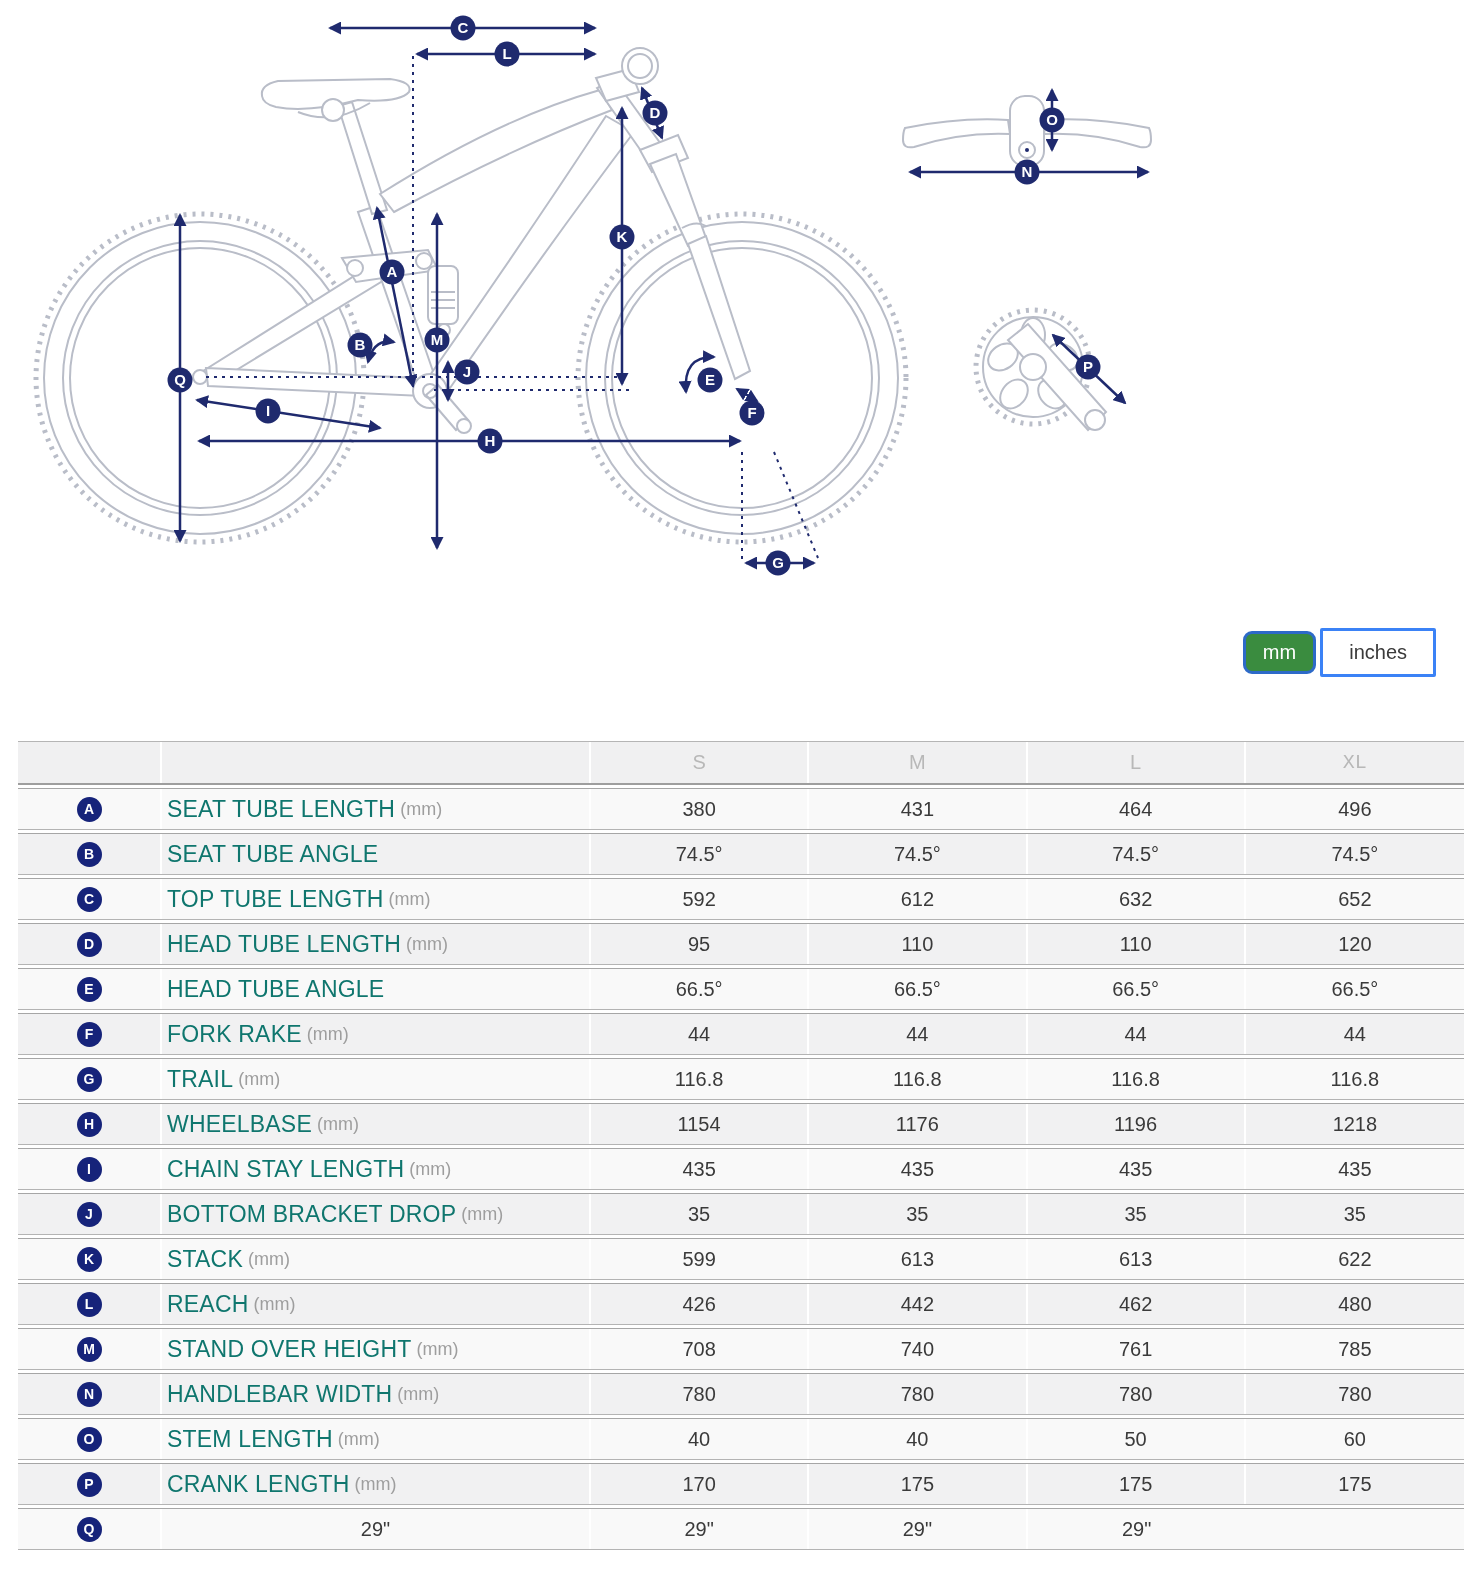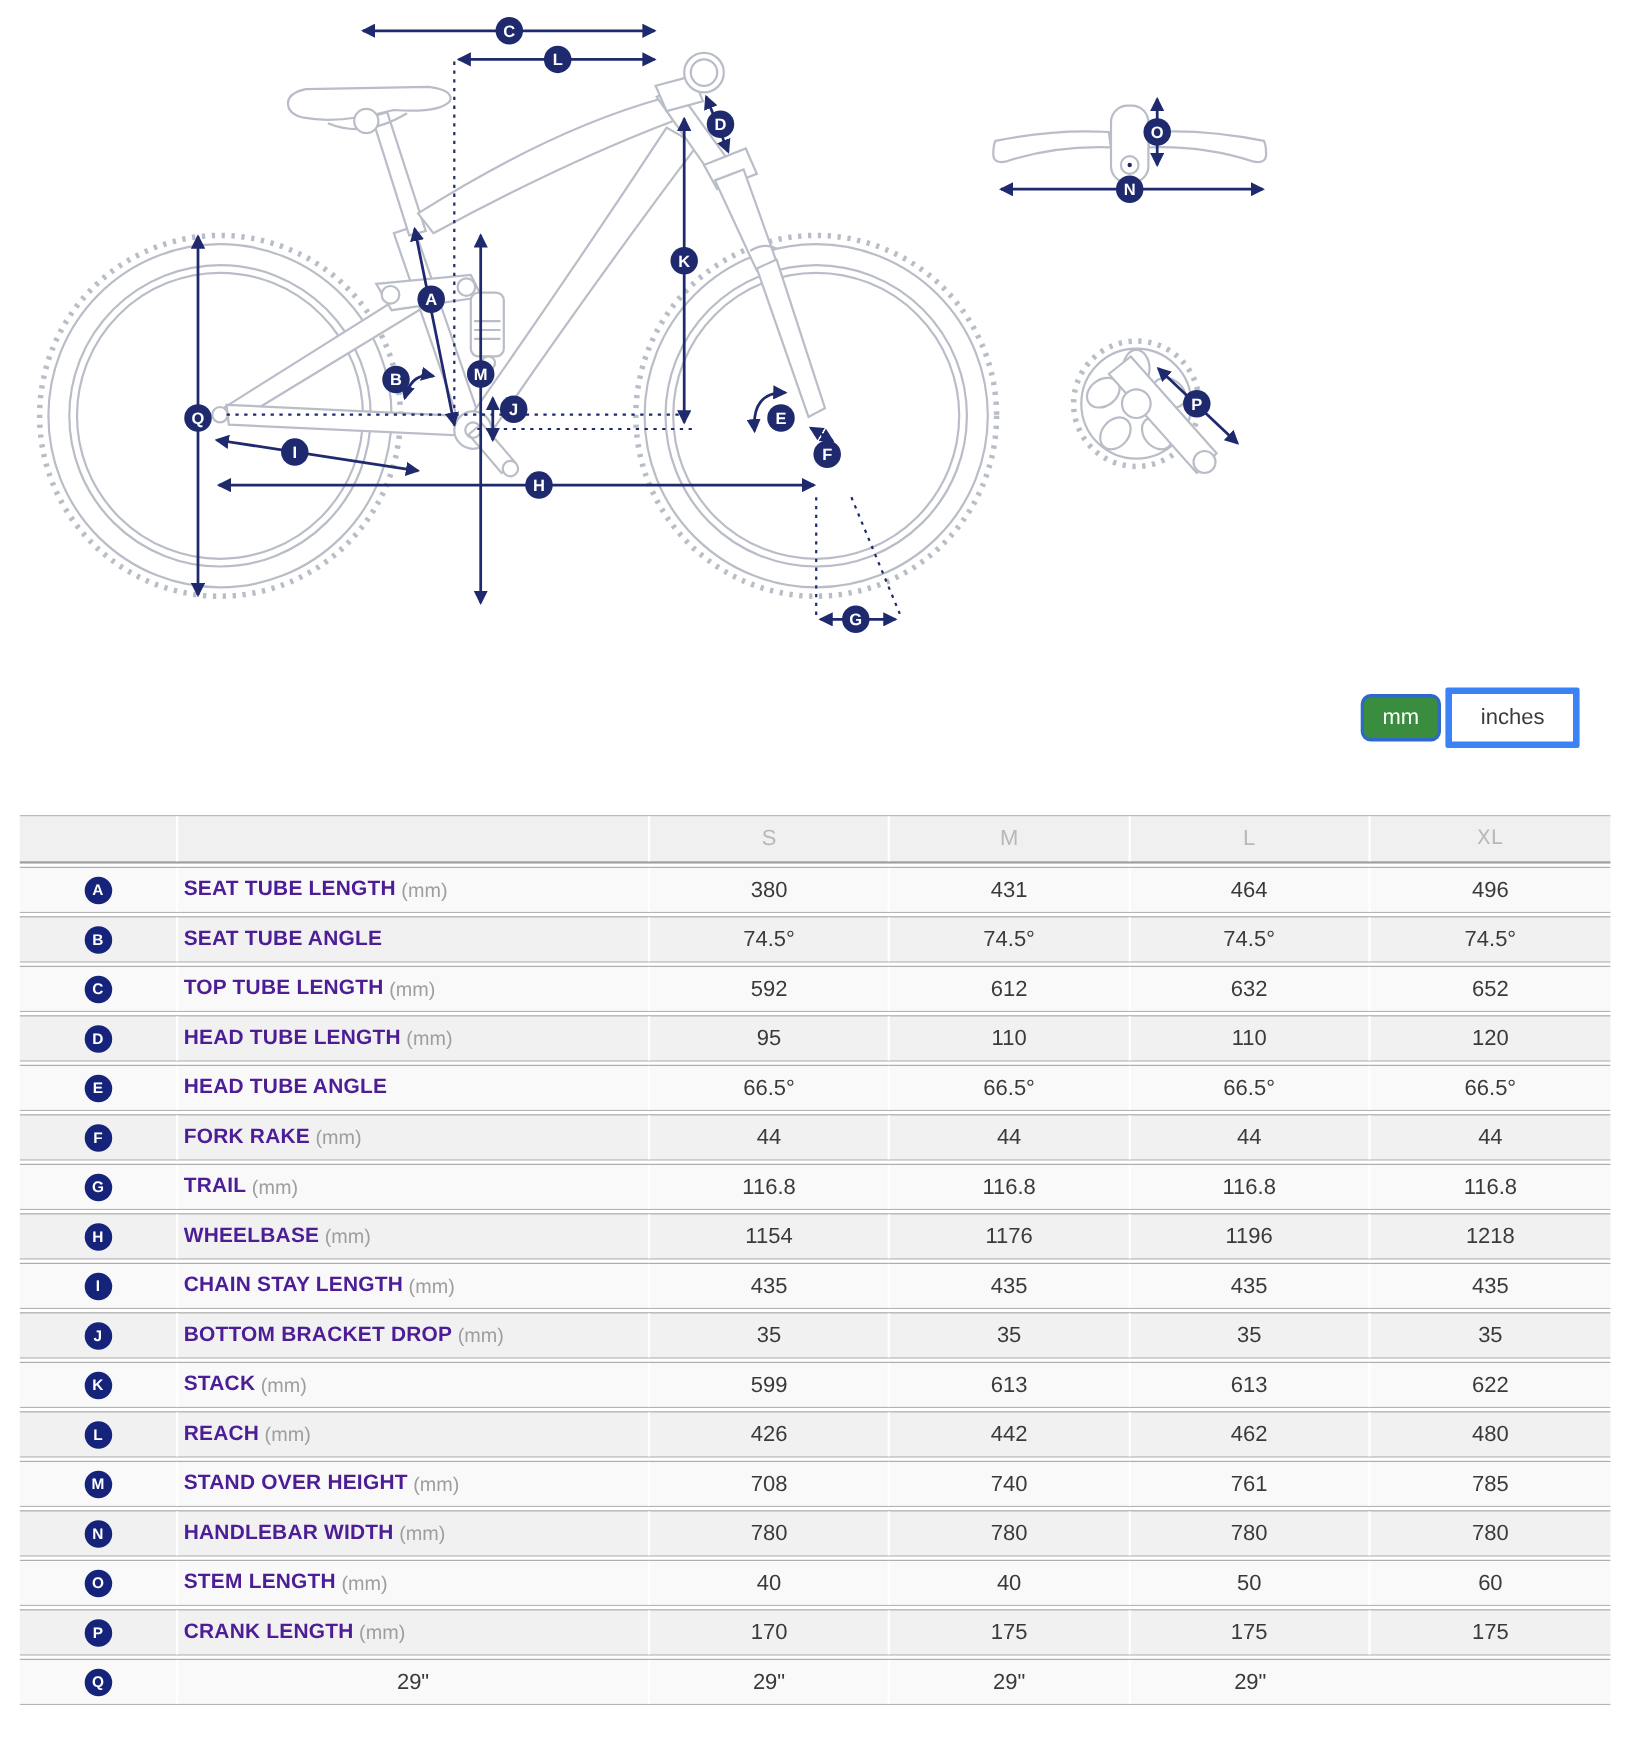--- a/index.html
+++ b/index.html
@@ -18,21 +18,21 @@
   .dash  { stroke:#1f2a6e; stroke-width:2; fill:none; stroke-dasharray:3 5; }
   .badge-c { fill:#1f2a6e; }
   .badge-t { fill:#ffffff; font-size:15px; font-weight:bold; text-anchor:middle; font-family:"Liberation Sans",sans-serif; }
   
   .toggle-row { margin-top:28px; height:48px; display:flex; justify-content:flex-end; align-items:center; padding-right:46px; }
   .btn-mm {
     background:#3a8c3f; color:#ffffff; border:3px solid #2d6ac8; border-radius:9px;
     font-size:20px; padding:7px 17px; font-family:"Liberation Sans",sans-serif; cursor:pointer;
   }
   .btn-inches {
-    background:#ffffff; color:#3a3a3a; border:6px solid #3b82f6; border-radius:2px;
+    background:#ffffff; color:#3a3a3a; border:3px solid #3b82f6; border-radius:2px;
     font-size:20px; padding:10px 26px; margin-left:4px; font-family:"Liberation Sans",sans-serif; cursor:pointer;
   }
   
   .geo-table { margin:65px 18px 0 18px; width:1446px; }
   .g-head, .g-row { display:grid; grid-template-columns:144px 429px 1fr 1fr 1fr 1fr; align-items:center; }
   .g-head {
     height:44px; background:#f0f0f1;
     border-top:1px solid #b5b5b5; border-bottom:2px solid #9e9e9e;
   }
   .g-head .hcell { text-align:center; color:#b8b8b8; font-size:20px; border-right:2px solid #ffffff; height:100%; display:flex; align-items:center; justify-content:center; }
@@ -46,21 +46,21 @@
   .cell { height:100%; display:flex; align-items:center; border-right:2px solid #ffffff; }
   .cell:last-child { border-right:none; }
   .c-badge { justify-content:center; }
   .c-label { padding-left:5px; }
   .c-val { justify-content:center; font-size:20px; color:#3a3a3a; }
   .tbadge {
     width:25px; height:25px; border-radius:50%; background:#16237a; color:#ffffff;
     display:flex; align-items:center; justify-content:center;
     font-size:14px; font-weight:bold;
   }
-  .lbl  { font-size:19px; font-weight:bold; color:#4c1d95; letter-spacing:.2px; }
+  .lbl  { font-size:23px; font-weight:normal; color:#0f766e; letter-spacing:.2px; }
   .unit { font-size:18px; color:#9e9e9e; margin-left:5px; }
 </style>
 </head>
 <body>
 
 <div class="diagram-wrap">
 <svg width="1482" height="600" viewBox="0 0 1482 600">
   <defs>
     <marker id="ah" viewBox="0 0 10 10" refX="8.5" refY="5" markerWidth="5.2" markerHeight="5.2" orient="auto-start-reverse">
       <path d="M0,0 L10,5 L0,10 z" fill="#1f2a6e"></path>

